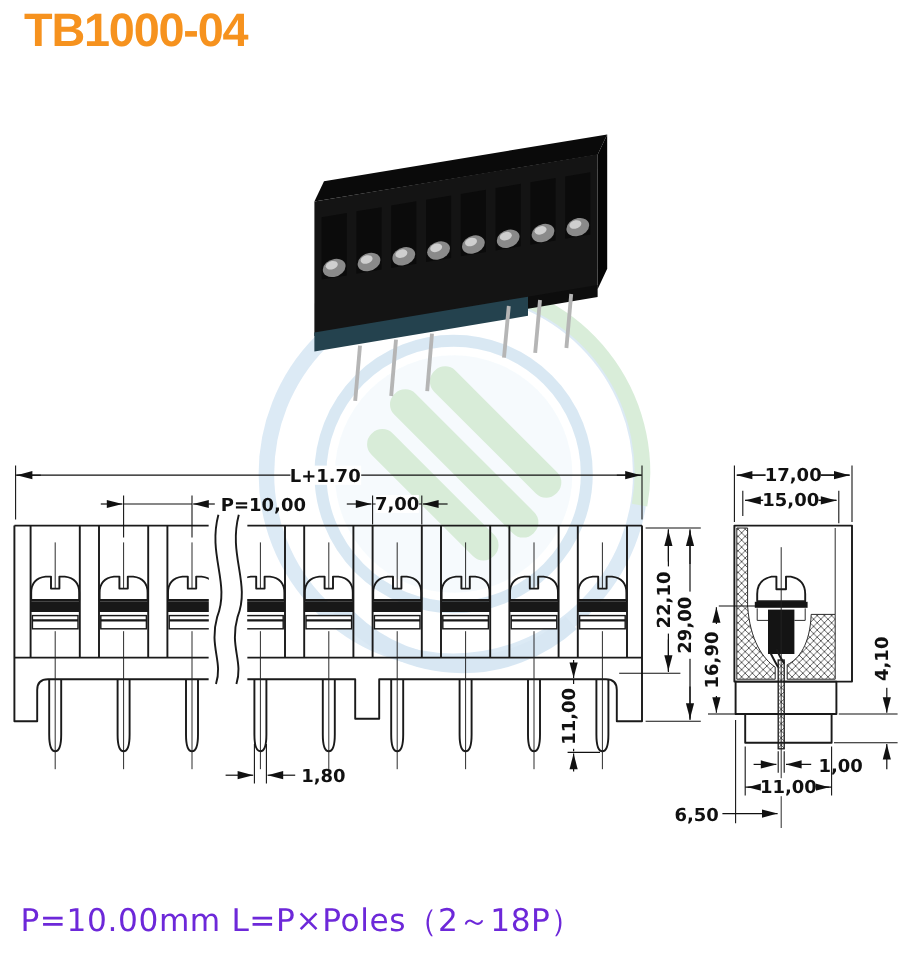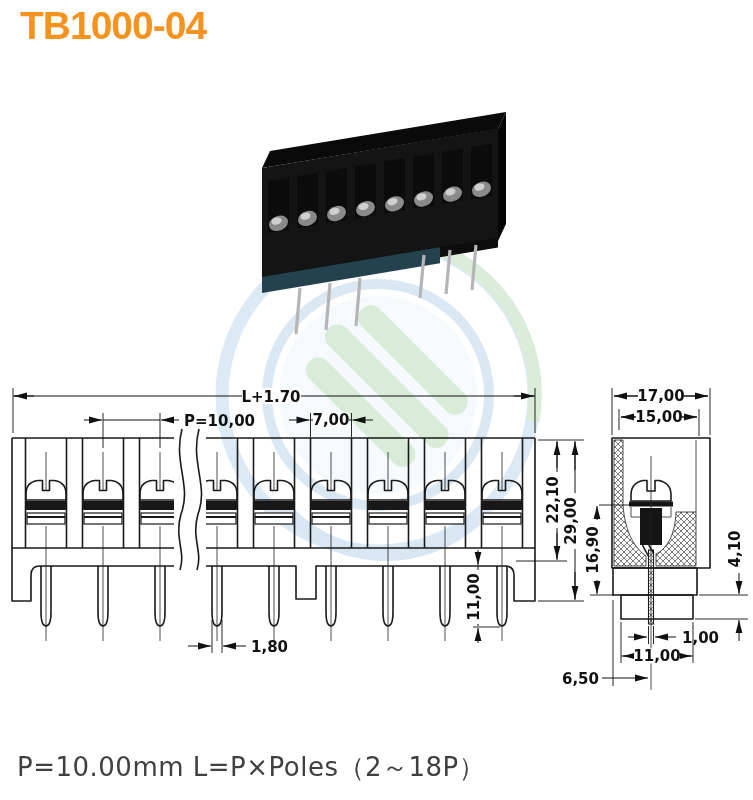--- a/index.html
+++ b/index.html
@@ -1,20 +1,20 @@
 <!DOCTYPE html>
 <html><head>
 <meta charset="utf-8">
 <style>
   html,body{margin:0;padding:0;background:#fff;}
   .page{position:relative;width:753px;height:800px;background:#fff;overflow:hidden;
         font-family:"Liberation Sans",sans-serif;}
   .title{position:absolute;left:20px;top:4px;font-size:39px;font-weight:bold;
          letter-spacing:-1px;color:#f6921e;font-family:"Liberation Sans",sans-serif;}
-  .note{position:absolute;left:17px;top:750px;font-size:26px;color:#404040;
+  .note{position:absolute;left:17px;top:750px;font-size:26px;color:#6d28d9;
         letter-spacing:.5px;font-family:"DejaVu Sans",sans-serif;}
   .wm{position:absolute;left:188px;top:205px;width:380px;height:380px;opacity:.8;}
   svg{position:absolute;left:0;top:0;}
   .ol{stroke:#1a1a1a;stroke-width:1.6;fill:none;stroke-linejoin:round;}
   .ol2{stroke:#1a1a1a;stroke-width:1.2;fill:#fff;}
   .cl{stroke:#222;stroke-width:.8;}
   .dim{stroke:#111;stroke-width:1;fill:none;}
   .ext{stroke:#111;stroke-width:.9;fill:none;}
   .dt{font:bold 15px "DejaVu Sans",sans-serif;fill:#111;}
 </style>

